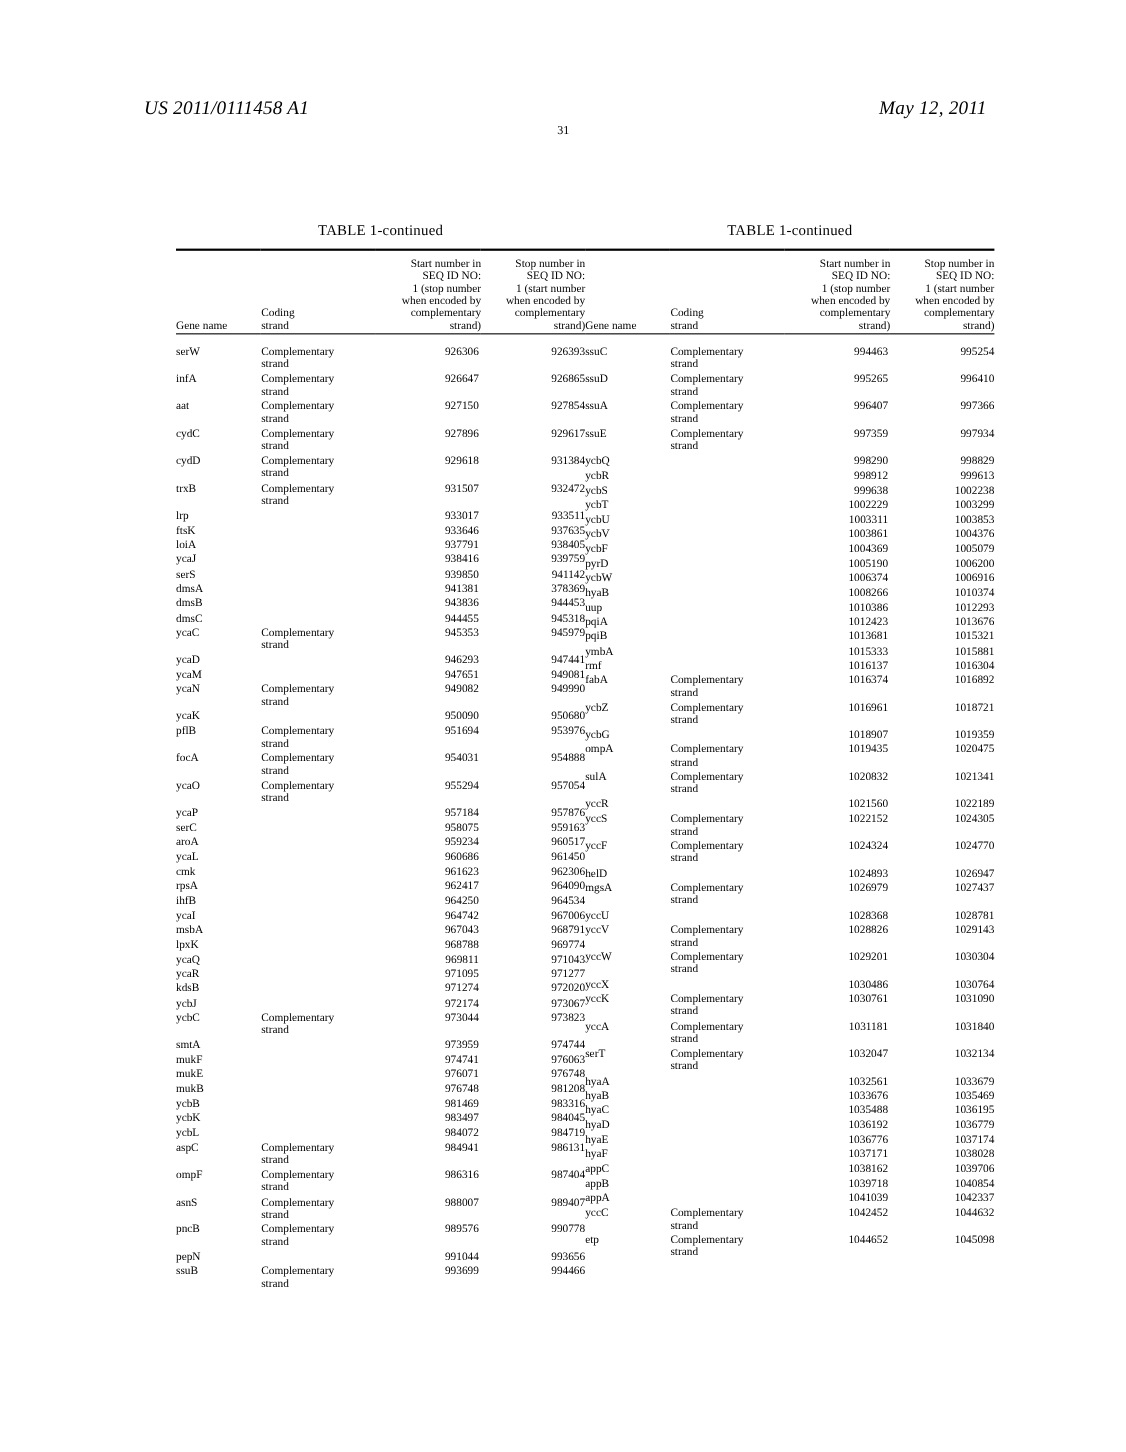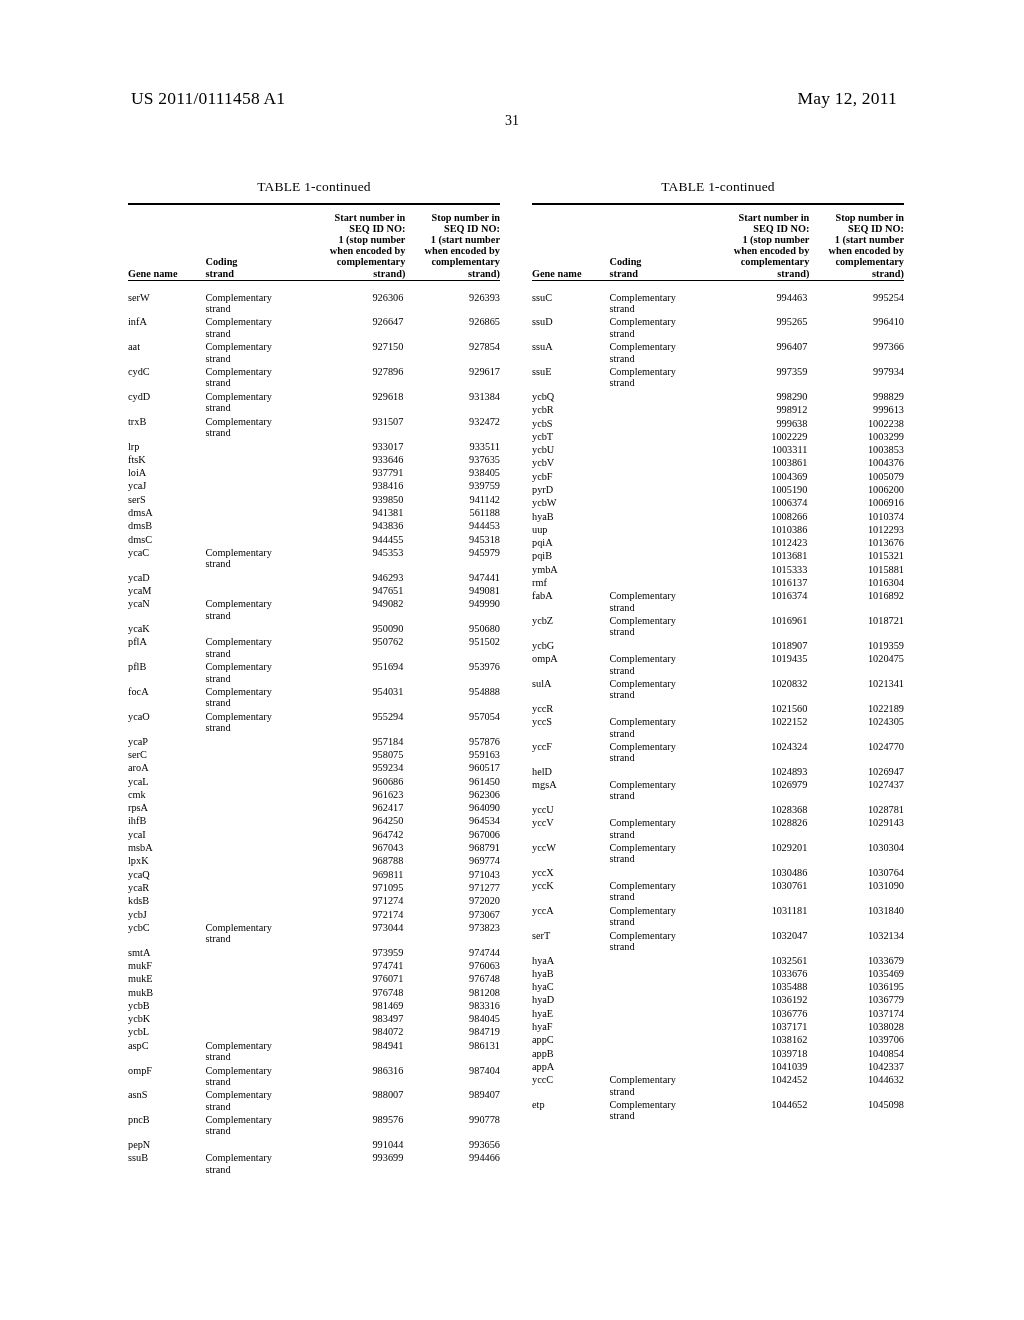--- a/index.html
+++ b/index.html
@@ -20,58 +20,59 @@
   .page-header {
     position: absolute;
     top: 88px;
     left: 131px;
     width: 766px;
     display: flex;
     justify-content: space-between;
     align-items: baseline;
     font-size: 17.5px;
     letter-spacing: 0.2px;
+    font-style: italic;
   }
   .page-number {
     position: absolute;
     top: 113px;
     left: 0;
     width: 1024px;
     text-align: center;
-    font-size: 14px;
+    font-size: 11px;
   }
 
   
   .columns {
     position: absolute;
-    top: 179px;
+    top: 202px;
     left: 128px;
     width: 776px;
     display: flex;
-    justify-content: space-between;
+    justify-content: flex-end;
   }
   .table-col {
     width: 372px;
   }
 
   .table-caption {
     text-align: center;
     font-size: 13.5px;
     margin-bottom: 8px;
     letter-spacing: 0.2px;
   }
 
   table.seqtable {
     width: 100%;
     border-collapse: collapse;
     font-size: 10.3px;
     line-height: 1.08;
   }
   table.seqtable thead th {
-    font-weight: bold;
+    font-weight: normal;
     vertical-align: bottom;
     padding: 0 0 1px 0;
   }
 
   thead tr.hdr-rule-top th { border-top: 2.2px solid #000; height: 7px; padding: 0; }
   thead tr.hdr-rule-bot th { border-top: 1.7px solid #000; height: 5px; padding: 0; }
 
   .hdr-cell { padding: 0; }
   .hdr-lines { display: block; }
   .hdr-lines span { display: block; white-space: nowrap; }
@@ -249,21 +250,21 @@
           <tr class="row">
             <td class="col-gene gene">serS</td>
             <td class="col-strand">&nbsp;</td>
             <td class="col-start num">939850</td>
             <td class="col-stop num">941142</td>
           </tr>
           <tr class="row">
             <td class="col-gene gene">dmsA</td>
             <td class="col-strand">&nbsp;</td>
             <td class="col-start num">941381</td>
-            <td class="col-stop num">561188</td>
+            <td class="col-stop num">378369</td>
           </tr>
           <tr class="row">
             <td class="col-gene gene">dmsB</td>
             <td class="col-strand">&nbsp;</td>
             <td class="col-start num">943836</td>
             <td class="col-stop num">944453</td>
           </tr>
           <tr class="row">
             <td class="col-gene gene">dmsC</td>
             <td class="col-strand">&nbsp;</td>
@@ -302,31 +303,20 @@
               </span>
             </td>
             <td class="col-start num">949082</td>
             <td class="col-stop num">949990</td>
           </tr>
           <tr class="row">
             <td class="col-gene gene">ycaK</td>
             <td class="col-strand">&nbsp;</td>
             <td class="col-start num">950090</td>
             <td class="col-stop num">950680</td>
-          </tr>
-          <tr class="row">
-            <td class="col-gene gene">pflA</td>
-            <td class="col-strand">
-              <span class="strand-two">
-                <i>Complementary</i>
-                <i>strand</i>
-              </span>
-            </td>
-            <td class="col-start num">950762</td>
-            <td class="col-stop num">951502</td>
           </tr>
           <tr class="row">
             <td class="col-gene gene">pflB</td>
             <td class="col-strand">
               <span class="strand-two">
                 <i>Complementary</i>
                 <i>strand</i>
               </span>
             </td>
             <td class="col-start num">951694</td>

